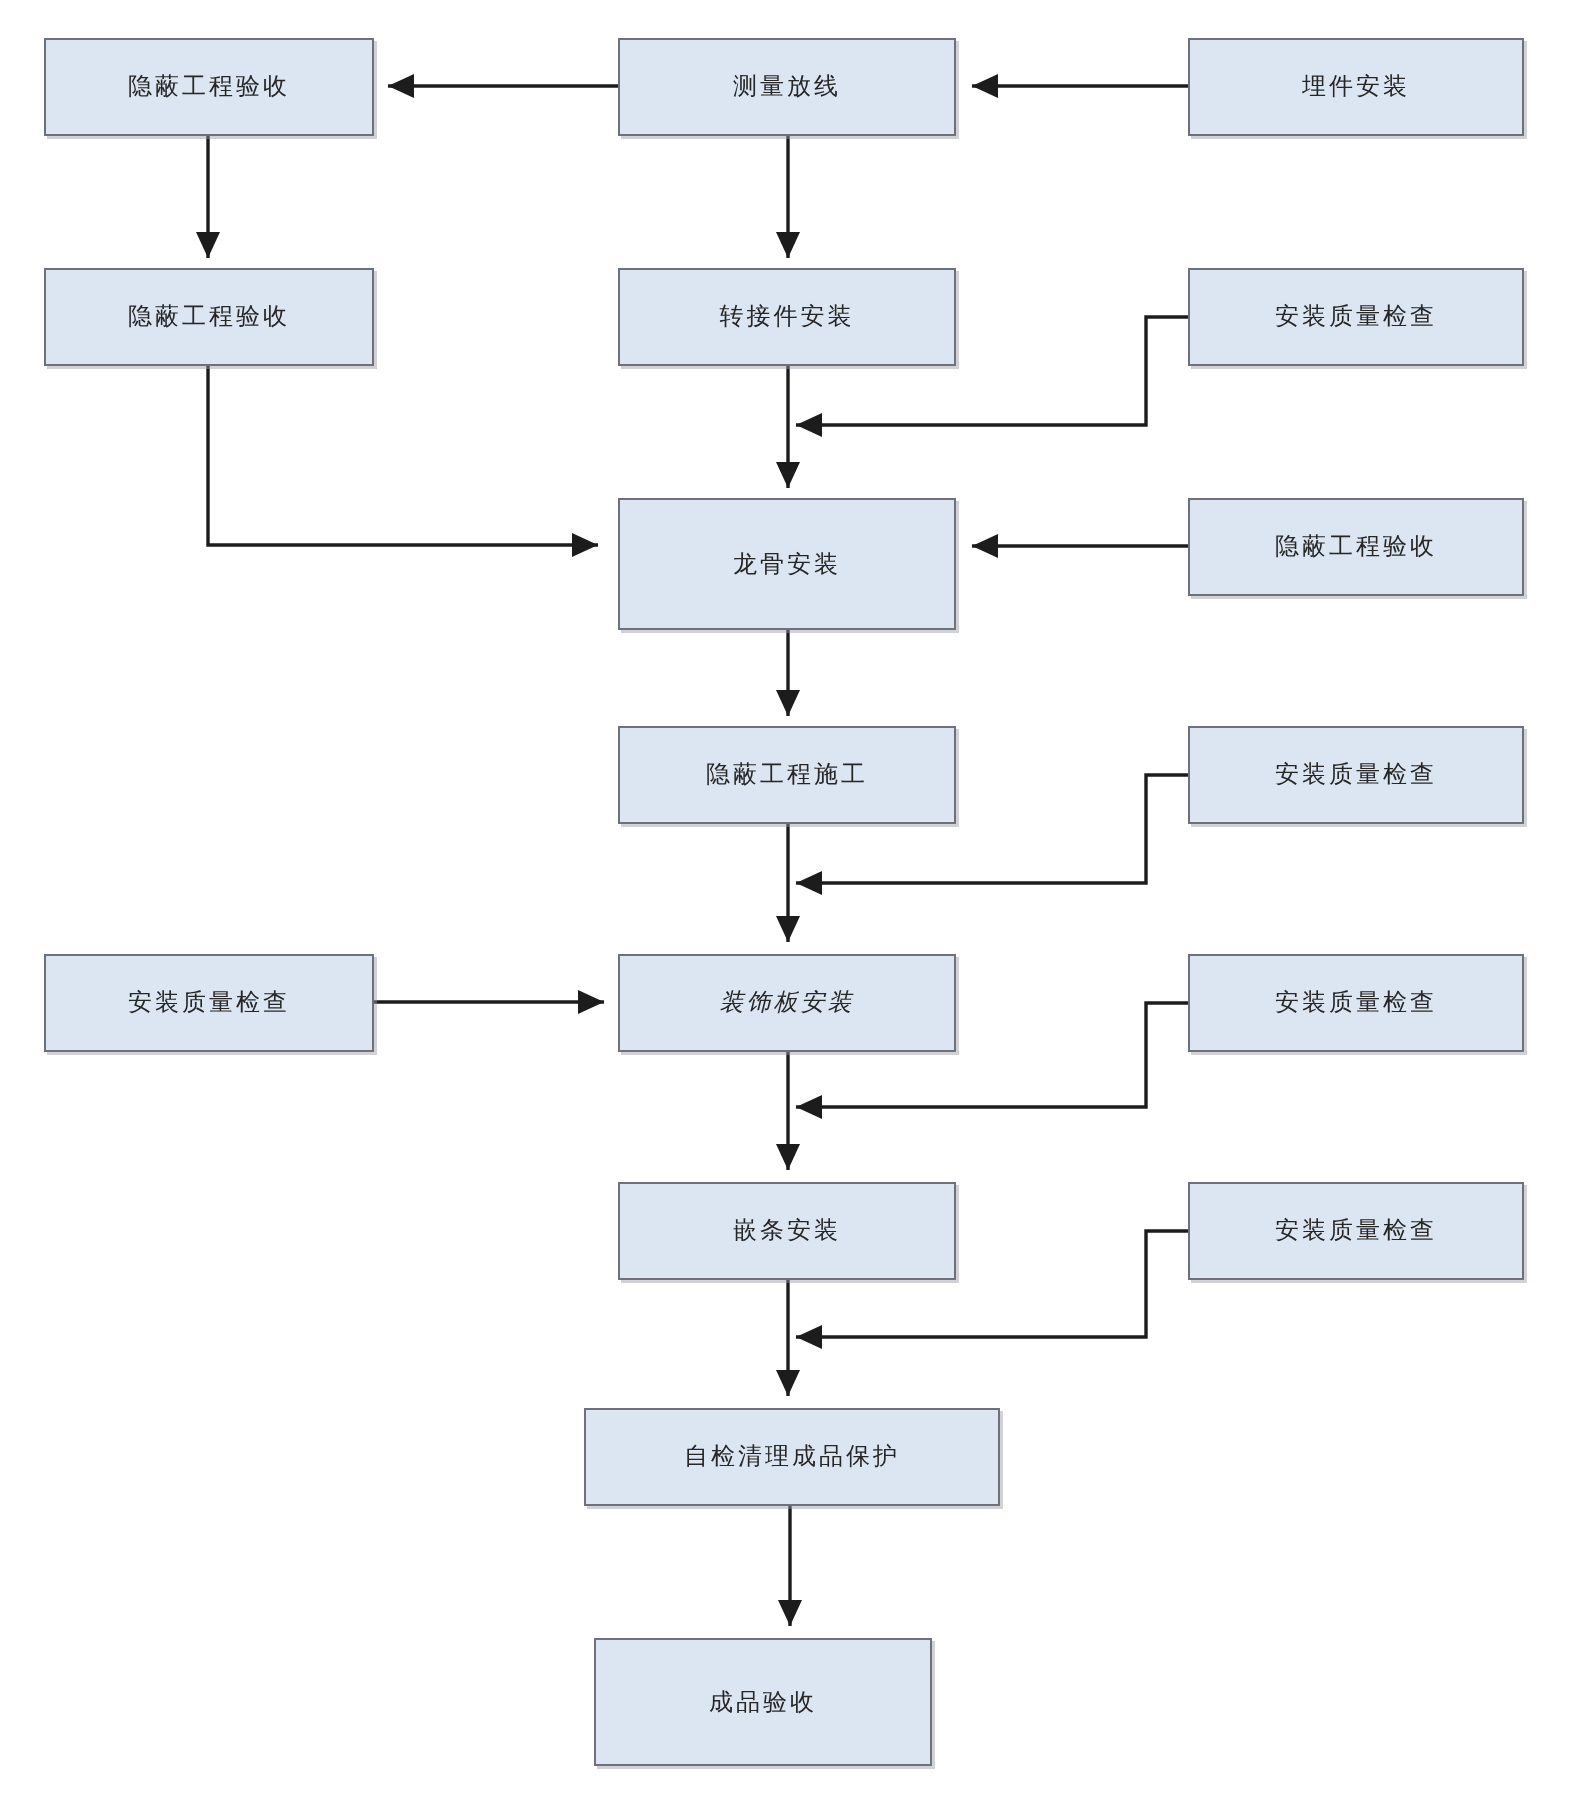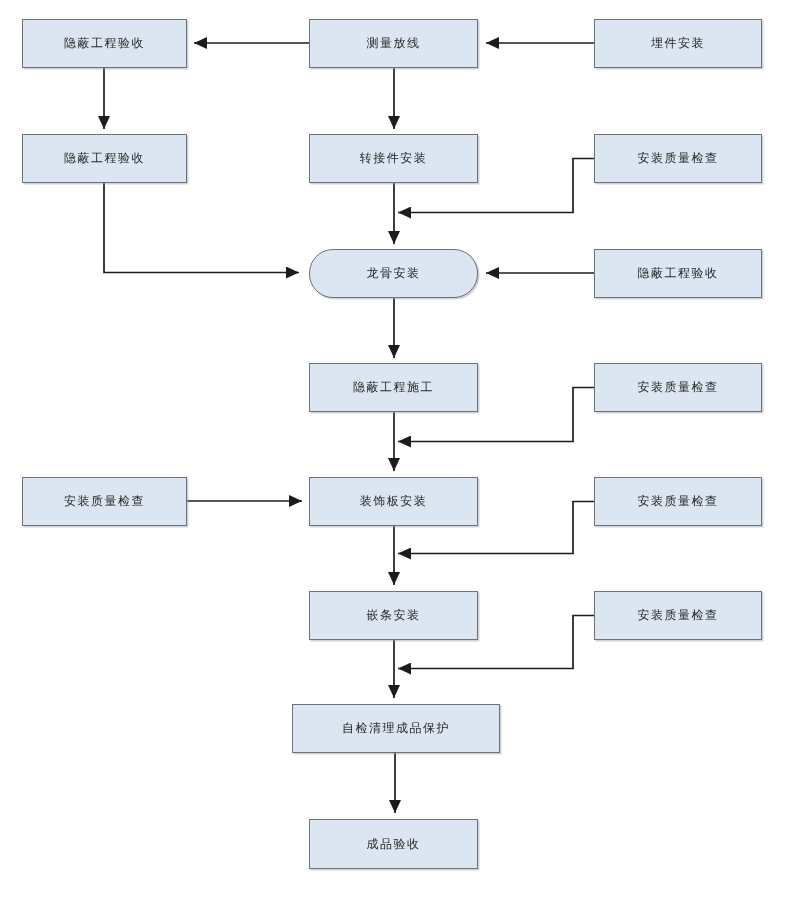--- a/index.html
+++ b/index.html
@@ -94,52 +94,52 @@
   <div class="node" style="left:22px; top:134px; width:165px; height:49px;">
     <span class="node-label">隐蔽工程验收</span>
   </div>
   <div class="node" style="left:309px; top:134px; width:169px; height:49px;">
     <span class="node-label">转接件安装</span>
   </div>
   <div class="node" style="left:594px; top:134px; width:168px; height:49px;">
     <span class="node-label">安装质量检查</span>
   </div>
 
-  <div class="node" style="left:309px; top:249px; width:169px; height:49px;border-radius:24px;">
+  <div class="node" style="left:309px; top:249px; width:169px; height:66px;">
     <span class="node-label">龙骨安装</span>
   </div>
   <div class="node" style="left:594px; top:249px; width:168px; height:49px;">
     <span class="node-label">隐蔽工程验收</span>
   </div>
 
   <div class="node" style="left:309px; top:363px; width:169px; height:49px;">
     <span class="node-label">隐蔽工程施工</span>
   </div>
   <div class="node" style="left:594px; top:363px; width:168px; height:49px;">
     <span class="node-label">安装质量检查</span>
   </div>
 
   <div class="node" style="left:22px; top:477px; width:165px; height:49px;">
     <span class="node-label">安装质量检查</span>
   </div>
-  <div class="node" style="left:309px; top:477px; width:169px; height:49px;">
+  <div class="node" style="left:309px; top:477px; width:169px; height:49px;font-style:italic;">
     <span class="node-label">装饰板安装</span>
   </div>
   <div class="node" style="left:594px; top:477px; width:168px; height:49px;">
     <span class="node-label">安装质量检查</span>
   </div>
 
   <div class="node" style="left:309px; top:591px; width:169px; height:49px;justify-content:center;">
     <span class="node-label">嵌条安装</span>
   </div>
   <div class="node" style="left:594px; top:591px; width:168px; height:49px;">
     <span class="node-label">安装质量检查</span>
   </div>
 
   <div class="node" style="left:292px; top:704px; width:208px; height:49px;">
     <span class="node-label">自检清理成品保护</span>
   </div>
 
-  <div class="node" style="left:309px; top:819px; width:169px; height:50px;">
+  <div class="node" style="left:297px; top:819px; width:169px; height:64px;">
     <span class="node-label">成品验收</span>
   </div>
 
 </div>
 
 </body></html>

